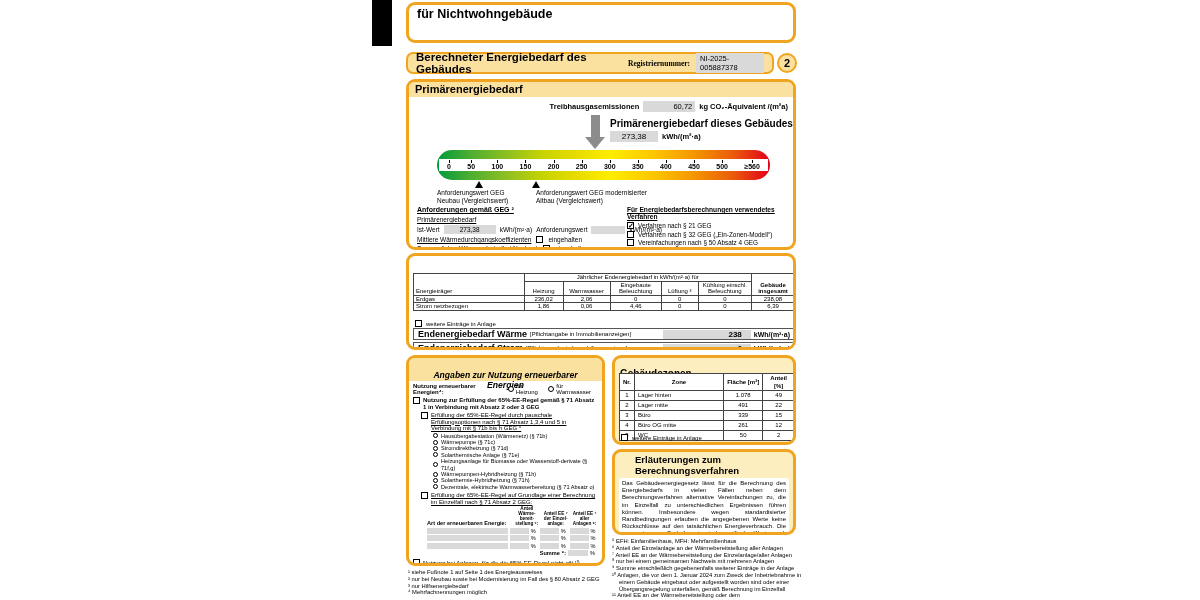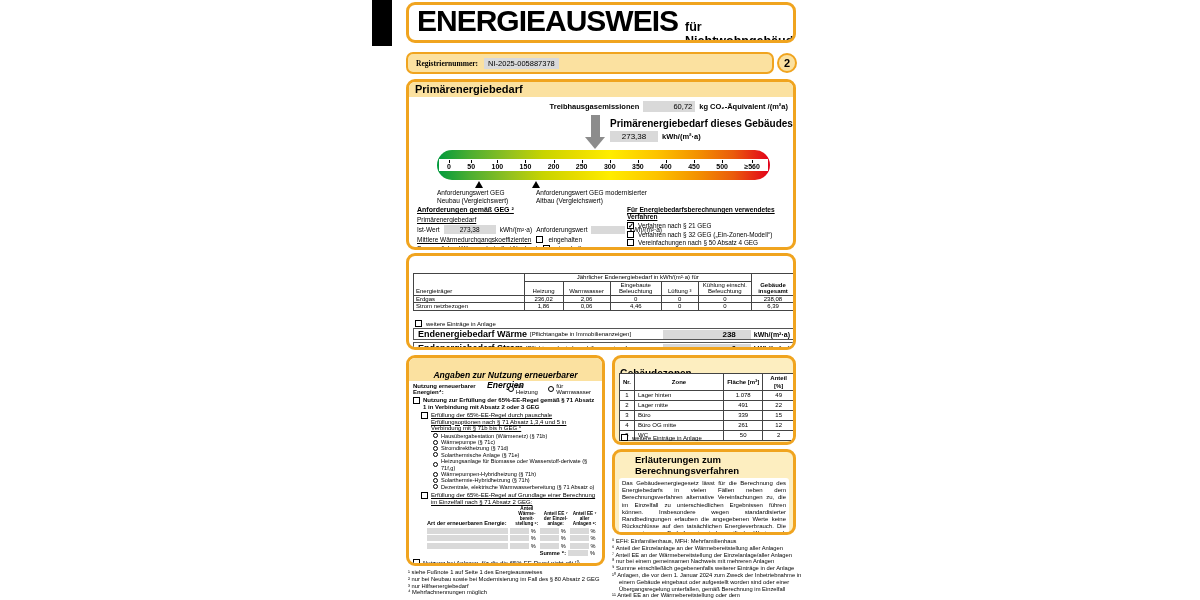--- a/index.html
+++ b/index.html
@@ -74,21 +74,21 @@
   .endbox .strip { font-size:11px; height:15px; }
   table.et { border-collapse:collapse; position:absolute; left:4px; top:17px; width:382px; }
   table.et td { border:1px solid #444; font-size:6px; line-height:6.5px; padding:0 2px; text-align:center; vertical-align:middle; }
   table.et td.nm { text-align:left; }
   table.et td.hd { vertical-align:bottom; }
   .more-row { position:absolute; left:6px; top:64px; display:flex; align-items:center; gap:4px; font-size:6px; }
   .kpi { position:absolute; left:4px; width:382px; height:12px; border:1px solid #555; display:flex; align-items:center; padding:0 4px; gap:3px; background:#fff; }
   .kpi1 { top:72px; } .kpi2 { top:86px; }
   .kpi .t1 { font-size:9px; font-weight:bold; }
   .kpi .t2 { font-size:6px; flex:1 1 auto; }
-  .kpi .val { width:88px; font-size:8px; font-weight:bold; text-align:right; padding:0 15px; }
+  .kpi .val { width:88px; font-size:8px; font-weight:bold; text-align:right; padding:0 9px; }
   .kpi .unit { font-size:7px; font-weight:bold; }
 
   
   .renew { left:6px; top:355px; width:199px; height:211px; }
   .renew .strip { font-size:8.6px; height:23px; text-align:center; padding-top:12px;font-style:italic; }
   .rn { padding:2px 4px 0 4px; }
   .rn .row1 { display:flex; align-items:center; gap:3px; }
   .rn .row1 .l { font-size:6px; font-weight:bold; }
   .rn .row1 .r { font-size:6px; display:flex; align-items:center; gap:2px; }
   .optrow { display:flex; gap:3px; margin-top:2px; }
@@ -142,27 +142,27 @@
 <body>
 
 <div class="stage">
   <div class="scan-strip"></div>
   <div class="scan-line"></div>
 
   <div class="page">
 
     <div class="obox title-box">
       <div class="title-line">
-        <span class="big-title">ENERGIEAUSWEIS</span>
         <span class="sub-title">für Nichtwohngebäude</span>
       </div>
 
     </div>
 
     <div class="sec-head">
+      <span class="t">Berechneter Energiebedarf des Gebäudes</span>
       <span class="reg-l">Registriernummer:</span>
       <span class="gray reg-v">NI-2025-005887378</span>
     </div>
     <div class="page-circle">2</div>
 
     <div class="obox primaer">
       <div class="strip">Primärenergiebedarf</div>
 
       <div class="ghg-row">
         <span class="lab">Treibhausgasemissionen</span>

